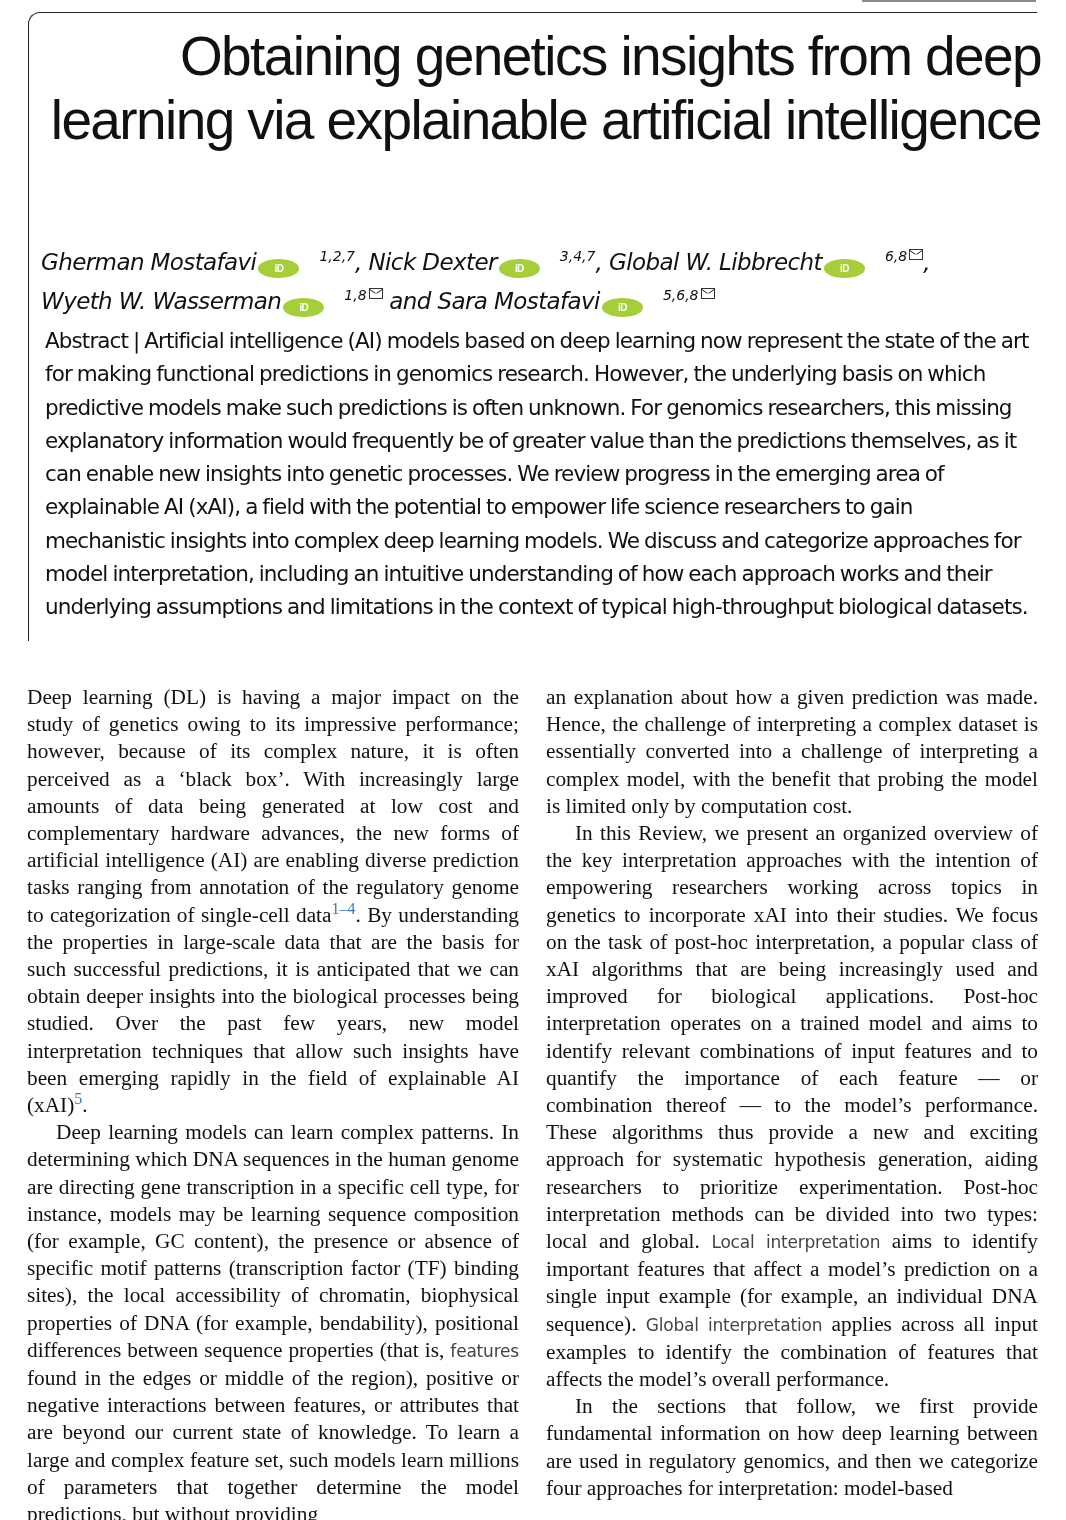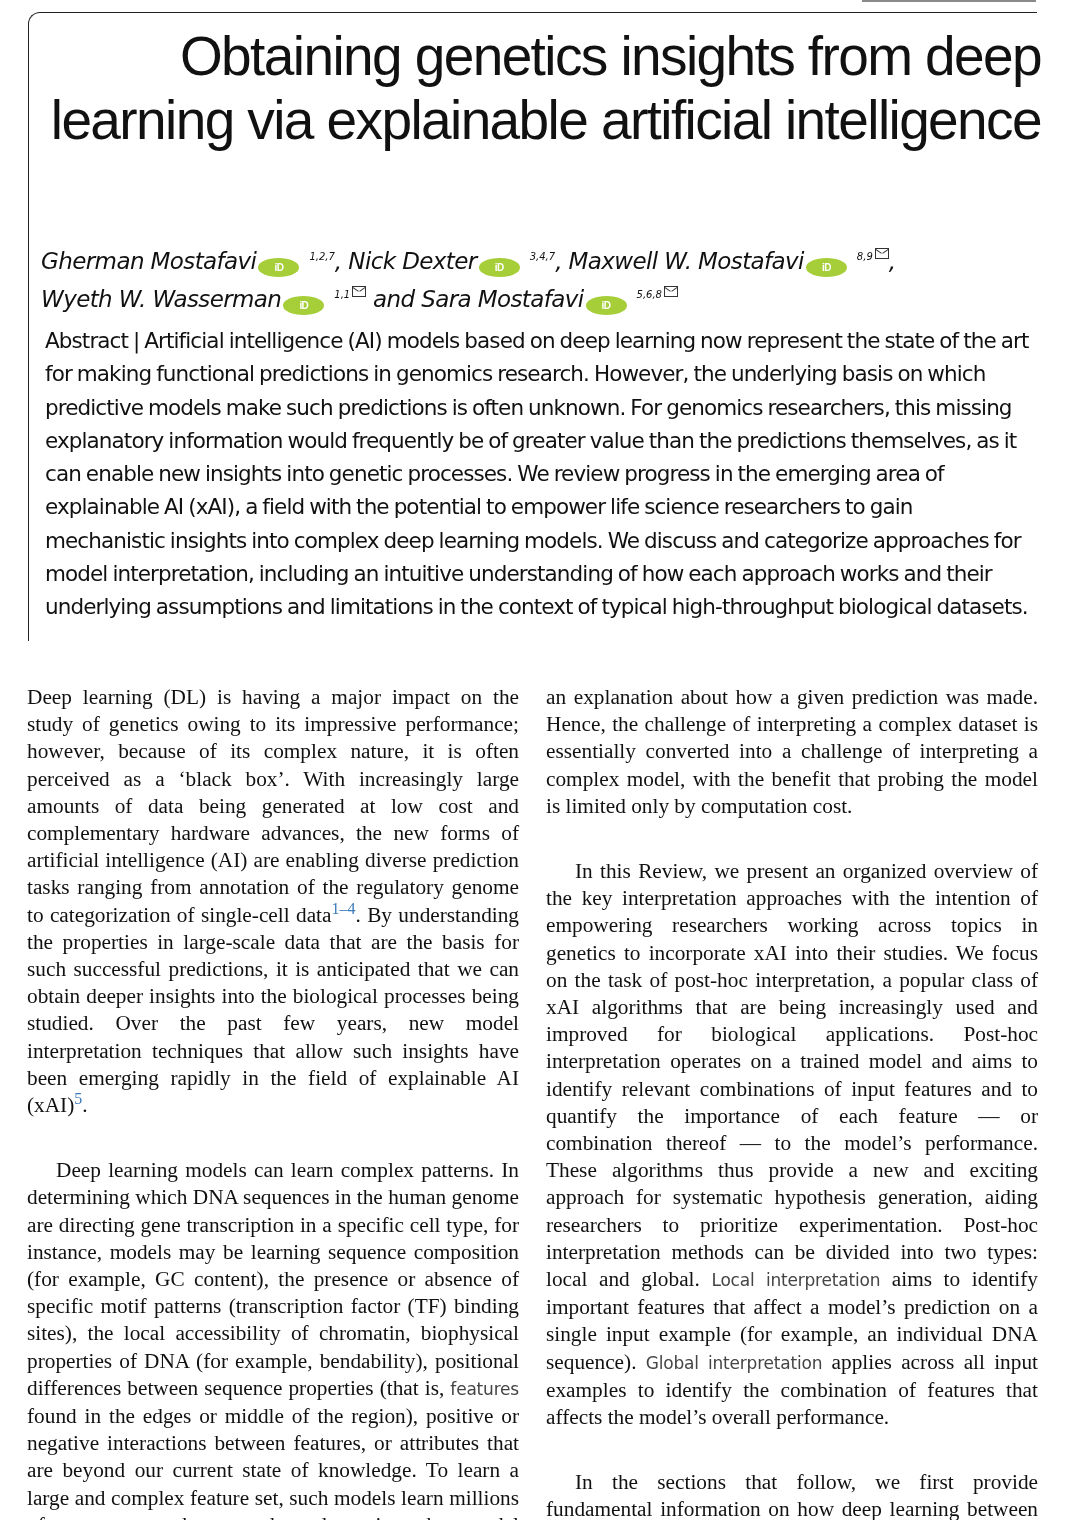--- a/index.html
+++ b/index.html
@@ -19,55 +19,55 @@
       position: absolute; left: 41px; top: 240px; width: 1000px;
       font-family: "DejaVu Sans", sans-serif; font-style: italic;
       font-size: 23px; line-height: 33px; letter-spacing: -0.6px; color: #111;
     }
     .orcid {
       display: inline-block; width: 41px; height: 19px; border-radius: 50%;
       background: #a6ce39; color: #fff; font-style: normal; font-size: 10px; line-height: 19px;
       text-align: center; vertical-align: -2px; margin-left: 2px; font-family: "Liberation Sans", sans-serif;
       font-weight: bold;
     }
-    .aff { font-size: 10px; vertical-align: 9px; letter-spacing: 0; margin-left: 10px; }
+    .aff { font-size: 14px; vertical-align: 9px; letter-spacing: 0; margin-left: 20px; }
     .mail { display: inline-block; width: 12px; height: 9px; border: 1px solid #333; position: relative; vertical-align: 10px; margin-left: 2px; }
     .mail::before, .mail::after { content: ""; position: absolute; top: 0; width: 7px; height: 1px; background: #333; }
     .mail::before { left: 0; transform-origin: left top; transform: rotate(35deg); }
     .mail::after { right: 0; transform-origin: right top; transform: rotate(-35deg); }
     .abstract {
       position: absolute; left: 41px; top: 320px; width: 990px;
       font-family: "DejaVu Sans", sans-serif; font-size: 21.5px; line-height: 33.3px;
       letter-spacing: -0.9px; word-spacing: -1px; color: #111; margin: 4px;
     }
     .col {
       position: absolute; top: 684px; width: 492px;
       font-family: "Liberation Serif", serif; font-size: 21.3px; line-height: 27.2px;
       text-align: justify; hyphens: none; color: #111;
     }
     .col p { margin: 0; }
-    .col p.indent { text-indent: 29px; margin-top: 38px; }
+    .col p.indent { text-indent: 29px; }
     .col-left { left: 27px; }
     .col-right { left: 546px; }
     .cite { color: #3a7ab8; font-size: 16px; vertical-align: 8px; line-height: 0; }
     .term { font-family: "DejaVu Sans", sans-serif; font-size: 17px; color: #444; letter-spacing: -0.2px; }
   </style>
 </head>
 <body>
 
 <div class="top-rule"></div>
 <div class="frame"></div>
 
 <h1 class="title">Obtaining genetics insights from deep learning via explainable artificial intelligence</h1>
 
 <div class="authors">
   <span><span>Gherman Mostafavi</span><span class="orcid" style="background: rgb(166, 206, 57);">iD</span><span class="aff">1,2,7</span></span><span>, </span>
   <span><span>Nick Dexter</span><span class="orcid" style="background: rgb(166, 206, 57);">iD</span><span class="aff">3,4,7</span></span><span>, </span>
-  <span><span>Maxwell W. Mostafavi</span><span class="orcid" style="background: rgb(166, 206, 57);">iD</span><span class="aff">8,9</span><span class="mail"></span></span><span>,</span><br>
-  <span><span>Wyeth W. Wasserman</span><span class="orcid" style="background: rgb(166, 206, 57);">iD</span><span class="aff">1,1</span><span class="mail"></span></span><span style="white-space:pre"> and </span><span><span>Sara Mostafavi</span><span class="orcid" style="background: rgb(166, 206, 57);">iD</span><span class="aff">5,6,8</span><span class="mail"></span></span>
+  <span><span>Global W. Libbrecht</span><span class="orcid" style="background: rgb(166, 206, 57);">iD</span><span class="aff">6,8</span><span class="mail"></span></span><span>,</span><br>
+  <span><span>Wyeth W. Wasserman</span><span class="orcid" style="background: rgb(166, 206, 57);">iD</span><span class="aff">1,8</span><span class="mail"></span></span><span style="white-space:pre"> and </span><span><span>Sara Mostafavi</span><span class="orcid" style="background: rgb(166, 206, 57);">iD</span><span class="aff">5,6,8</span><span class="mail"></span></span>
 </div>
 
 <p class="abstract"><span>Abstract | </span><span>Artificial intelligence (AI) models based on deep learning now represent the state of the art for making functional predictions in genomics research. However, the underlying basis on which predictive models make such predictions is often unknown. For genomics researchers, this missing explanatory information would frequently be of greater value than the predictions themselves, as it can enable new insights into genetic processes. We review progress in the emerging area of explainable AI (xAI), a field with the potential to empower life science researchers to gain mechanistic insights into complex deep learning models. We discuss and categorize approaches for model interpretation, including an intuitive understanding of how each approach works and their underlying assumptions and limitations in the context of typical high-throughput biological datasets.</span></p>
 
 <div class="col col-left">
   <p><span>Deep learning (DL) is having a major impact on the study of genetics owing to its impressive performance; however, because of its complex nature, it is often perceived as a ‘black box’. With increasingly large amounts of data being generated at low cost and complementary hardware advances, the new forms of artificial intelligence (AI) are enabling diverse prediction tasks ranging from annotation of the regulatory genome to categorization of single-cell data</span><sup class="cite" style="color: rgb(58, 122, 184);">1–4</sup><span>. By understanding the properties in large-scale data that are the basis for such successful predictions, it is anticipated that we can obtain deeper insights into the biological processes being studied. Over the past few years, new model interpretation techniques that allow such insights have been emerging rapidly in the field of explainable AI (xAI)</span><sup class="cite" style="color: rgb(58, 122, 184);">5</sup><span>.</span></p>
   <p class="indent"><span>Deep learning models can learn complex patterns. In determining which DNA sequences in the human genome are directing gene transcription in a specific cell type, for instance, models may be learning sequence composition (for example, GC content), the presence or absence of specific motif patterns (transcription factor (TF) binding sites), the local accessibility of chromatin, biophysical properties of DNA (for example, bendability), positional differences between sequence properties (that is, </span><span class="term">features</span><span> found in the edges or middle of the region), positive or negative interactions between features, or attributes that are beyond our current state of knowledge. To learn a large and complex feature set, such models learn millions of parameters that together determine the model predictions, but without providing</span></p>
 </div>
 
 <div class="col col-right">

